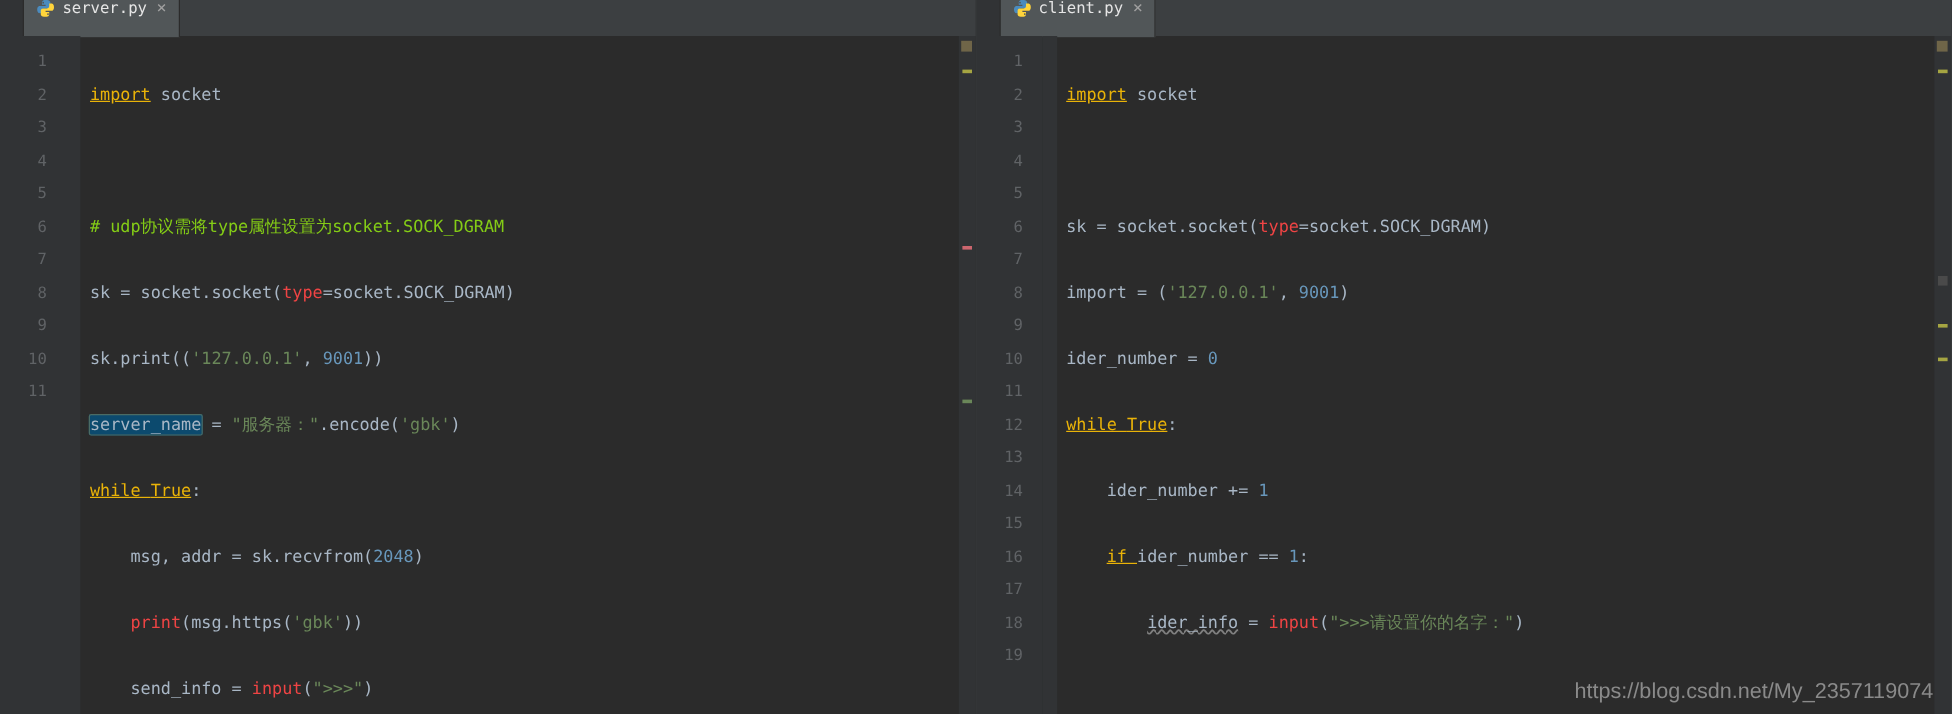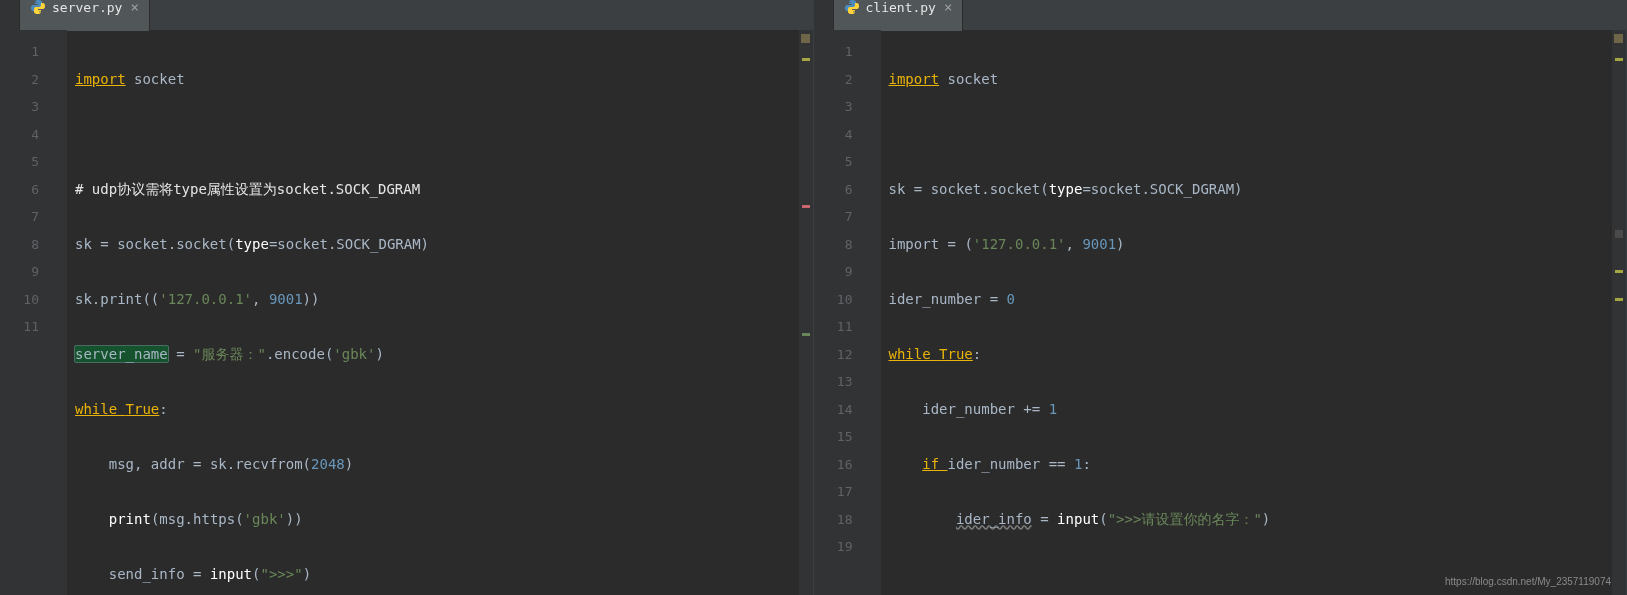--- a/index.html
+++ b/index.html
@@ -36,38 +36,38 @@
   .fold-col { width:12px; background:#313335; position:relative;}
   .code {
     flex:1; padding:8px 0 0 8px; line-height:27.5px; position:relative;
     white-space:pre;
   }
   .code .line { height:27.5px; }
   
   .kw    { color:#eab308;text-decoration:underline; }      
   .str   { color:#6a8759; }      
   .num   { color:#6897bb; }      
-  .cmt   { color:#e5e5e5; }
-  .builtin { color:#ffffff; }
+  .cmt   { color:#84cc16; }
+  .builtin { color:#ef4444; }
   .hl-id {
-    background:#14532d; border:1px solid #4b6b64; border-radius:2px;
+    background:#0c4a6e; border:1px solid #4b6b64; border-radius:2px;
     padding:0 0px; margin:0 -1px;
   }
   .wavy { text-decoration-line:underline; text-decoration-style:wavy; text-decoration-color:#808080;}
   .right-gutter {
     width:14px; background:#313335; position:relative;
   }
   .mark { position:absolute; width:8px; height:3px; left:3px; }
   .mark.warn { background:#a5a542; }
   .mark.err  { background:#cc666e; }
   .mark.info { background:#6a8759; }
   .mark.hint { background:#4a4a4a; height:8px; }
   .top-sq { position:absolute; top:4px; left:2px; width:9px; height:9px; background:#6f6548; }
   .watermark {
-    position:absolute; right:16px; bottom:8px; color:#8a8a8a; font-size:10px;
+    position:absolute; right:16px; bottom:8px; color:#8a8a8a; font-size:18px;
     font-family:Arial,sans-serif;
   }
 </style>
 </head>
 <body>
 
 <div class="split">
 
   <div class="pane">
     <div class="tabbar">

